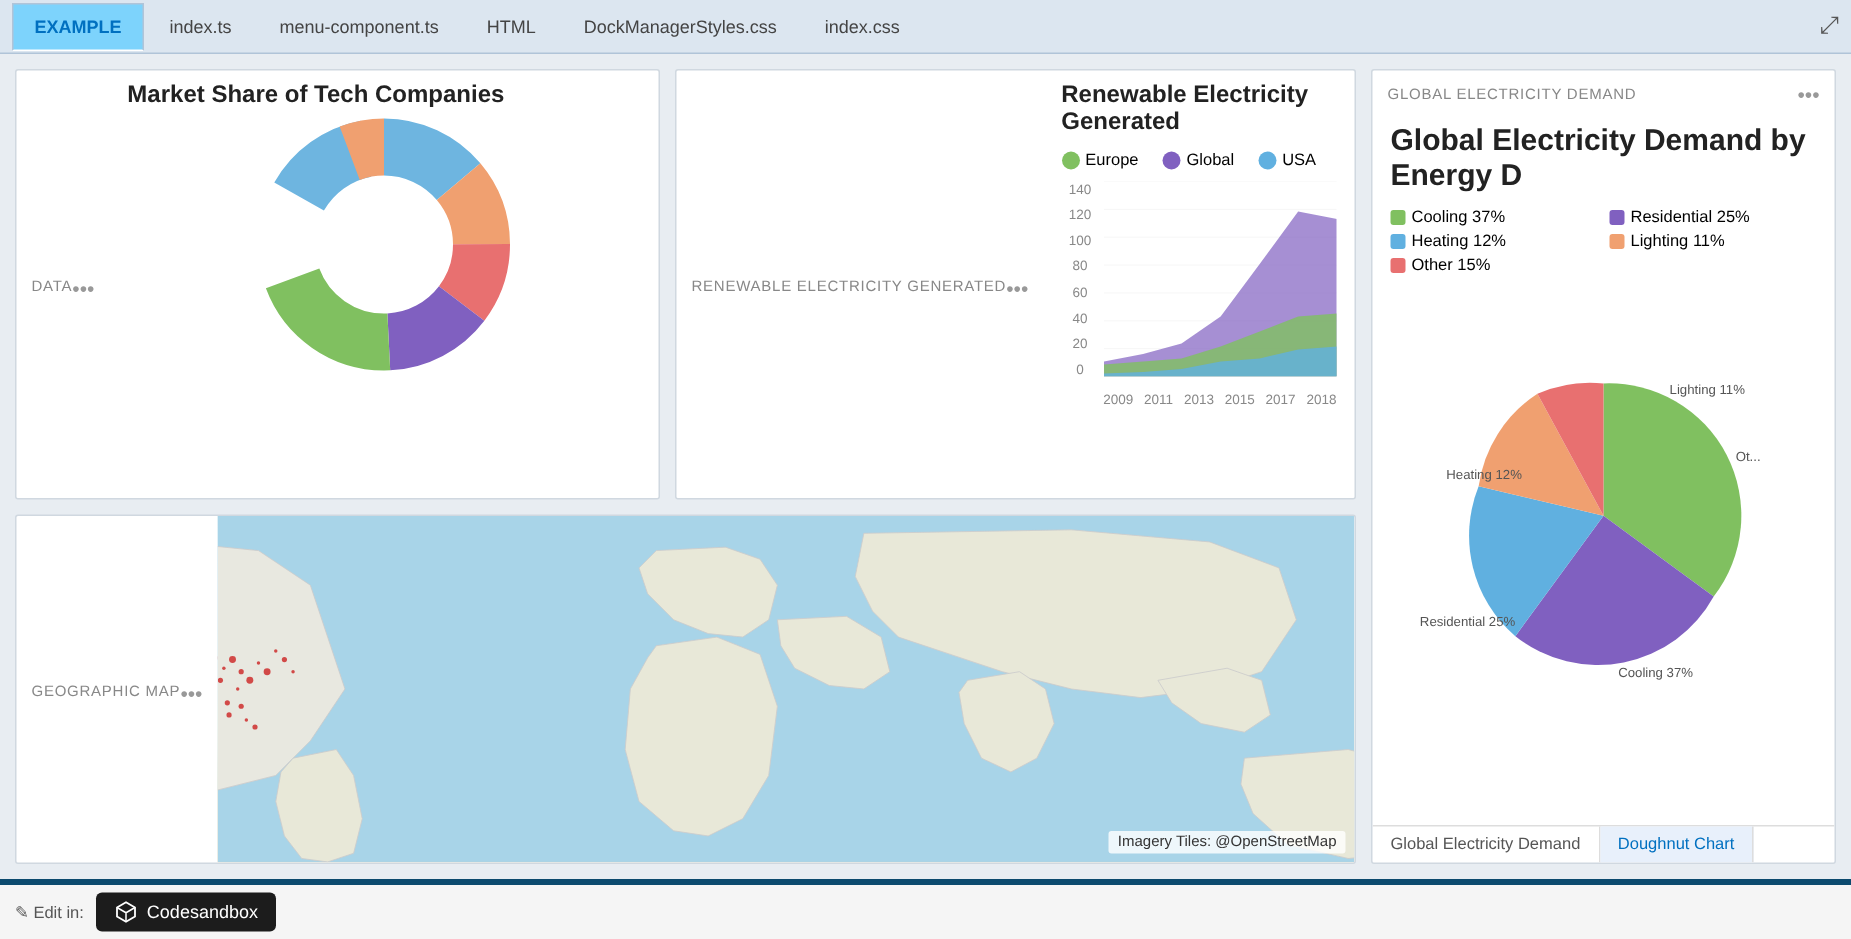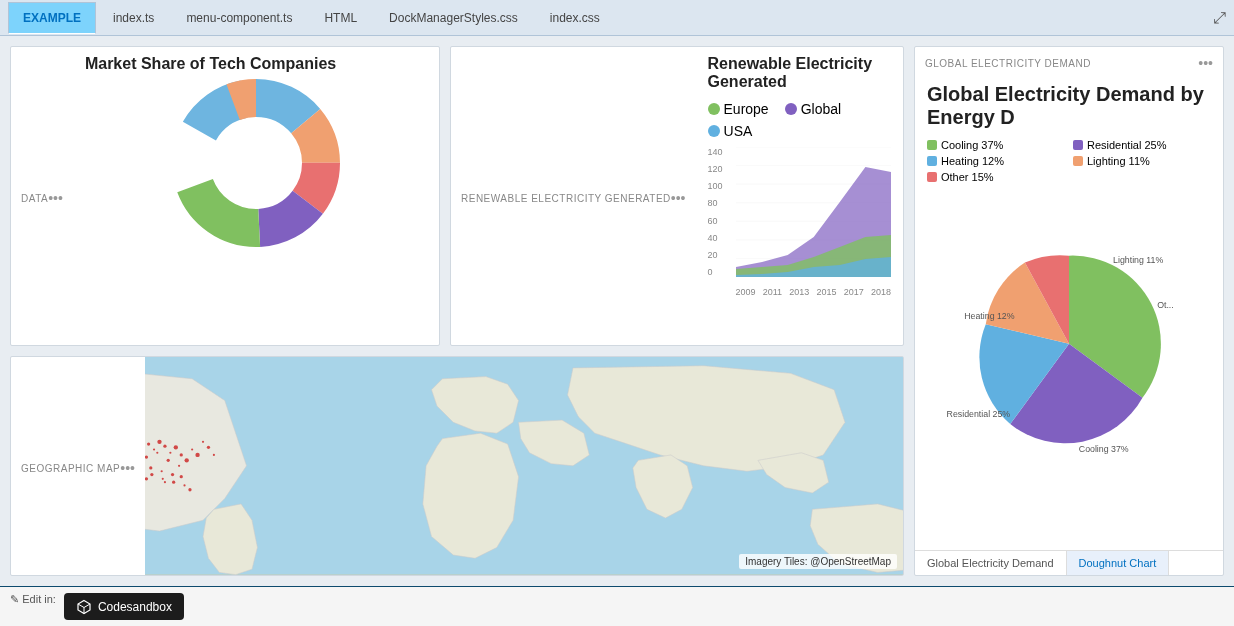--- a/index.html
+++ b/index.html
@@ -96,33 +96,34 @@
     .renewable-panel { grid-column: 2; grid-row: 1; }
 
     
     .global-panel { grid-column: 3; grid-row: 1 / 3; }
 
     
     .map-panel { grid-column: 1 / 3; grid-row: 2; }
 
     
     .legend { display: flex; flex-wrap: wrap; gap: 6px 16px; margin-bottom: 8px; }
-    .legend-item { display: flex; align-items: center; gap: 4px; font-size: 14px; }
+    .legend-item { display: flex; align-items: center; gap: 4px; font-size: 11px; }
     .legend-dot { width: 12px; height: 12px; border-radius: 2px; flex-shrink: 0; }
     .legend-dot.circle { border-radius: 50%; }
 
     
     .area-chart-container { position: relative; width: 100%; height: 150px; }
 
     
     .bottom-bar {
       display: flex;
+      align-items: center;
       padding: 6px 10px;
       background: #f5f5f5;
-      border-top: 1px solid #0c4a6e;
+      border-top: 4px solid #0c4a6e;
       height: 40px;
     }
     .codesandbox-btn {
       display: flex;
       align-items: center;
       gap: 6px;
       background: #1c1c1c;
       color: #fff;
       padding: 5px 12px;
       border-radius: 4px;
@@ -176,21 +177,21 @@
       cursor: pointer;
       color: #555;
       border-right: 1px solid #ddd;
     }
     .pie-tab.active {
       background: #e8f0fb;
       color: #0070c0;
     }
 
     
-    .y-axis { position: absolute; left: 0; top: 0; bottom: 20px; width: 28px; display: flex; flex-direction: column; justify-content: space-between; align-items: flex-start; padding-right: 3px; font-size: 9px; color: #888; }
+    .y-axis { position: absolute; left: 0; top: 0; bottom: 20px; width: 28px; display: flex; flex-direction: column; justify-content: space-between; align-items: center; padding-right: 3px; font-size: 9px; color: #888; }
     .x-axis { position: absolute; bottom: 0; left: 28px; right: 0; display: flex; justify-content: space-between; font-size: 9px; color: #888; }
     .chart-svg-container { position: absolute; left: 28px; top: 0; right: 0; bottom: 20px; }
   </style>
 </head>
 <body>
 
 <div class="tab-bar">
   <div class="tab active">EXAMPLE</div>
   <div class="tab">index.ts</div>
   <div class="tab">menu-component.ts</div>

